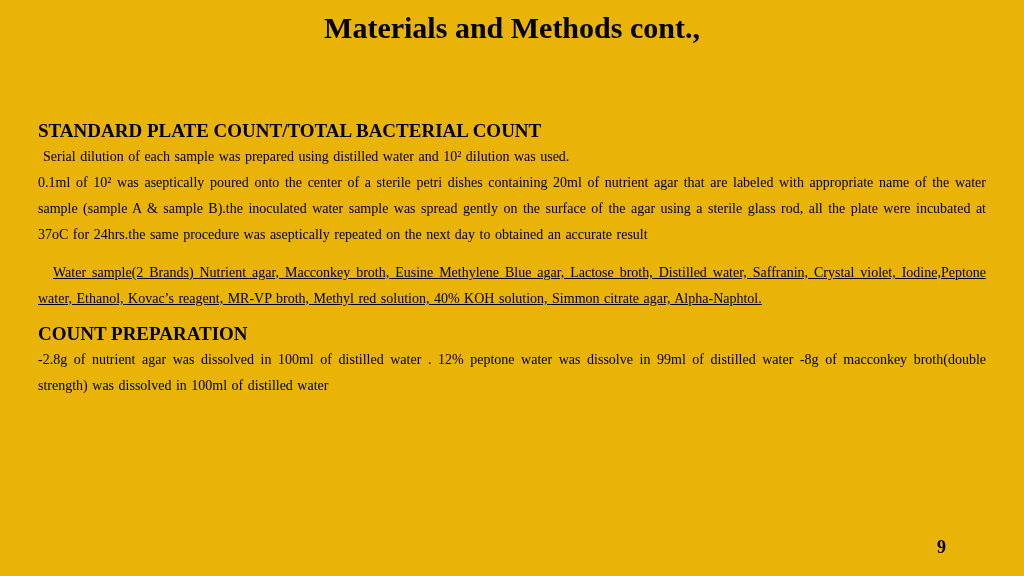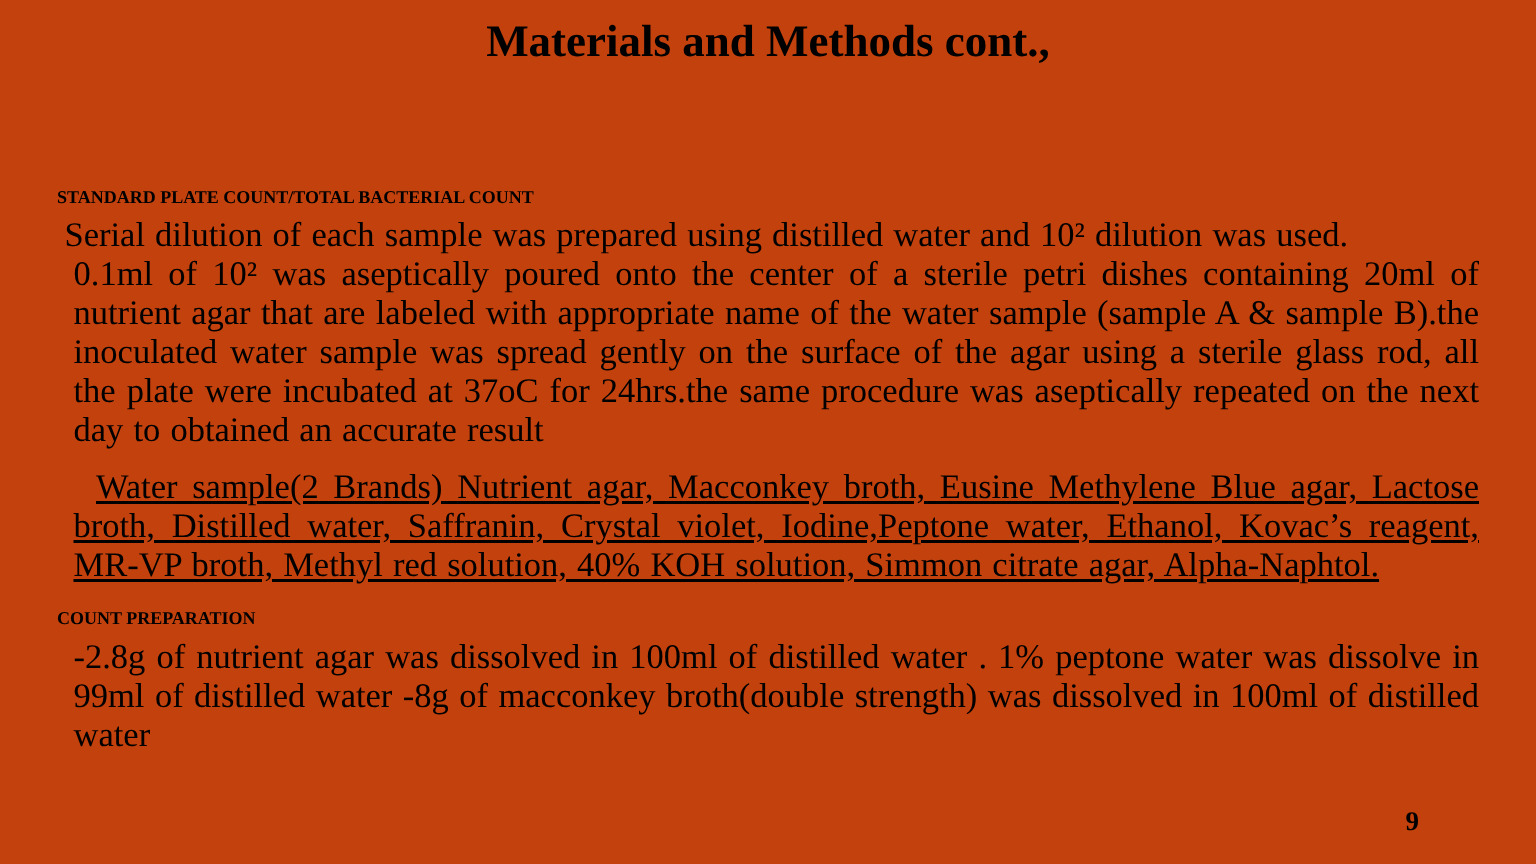--- a/index.html
+++ b/index.html
@@ -4,21 +4,21 @@
 <style>
   html, body {
     margin: 0;
     padding: 0;
     background: #ffffff;
   }
   .slide {
     position: relative;
     width: 1024px;
     height: 576px;
-    background: #c2410c;
+    background: #eab308;
     overflow: hidden;
     font-family: "Liberation Serif", "DejaVu Serif", serif;
     color: #000000;
   }
   .title {
     margin: 0;
     padding-top: 11px;
     text-align: center;
     font-size: 30px;
     font-weight: bold;
@@ -26,33 +26,32 @@
     letter-spacing: 0px;
   }
   .content {
     position: absolute;
     top: 118px;
     left: 38px;
     right: 38px;
   }
   .section-heading {
     margin: 0;
-    font-size: 12px;
+    font-size: 19px;
     font-weight: bold;
     line-height: 26px;
   }
   .para {
     margin: 0;
-    font-size: 23px;
+    font-size: 14px;
     line-height: 26px;
     word-spacing: 1px;
   }
   .justify {
     text-align: justify;
-    margin-left: 11px;
   }
   .indent-sm { text-indent: 5px; }
   .indent-md { text-indent: 15px; }
   .section + .section { margin-top: 9px; }
   .gap-top { margin-top: 12px; text-decoration: underline; }
   .page-number {
     position: absolute;
     top: 536px;
     right: 78px;
     font-size: 18px;
@@ -74,20 +73,20 @@
       <p class="para indent-sm">Serial dilution of each sample was prepared using distilled water and 10² dilution was used.</p>
       <p class="para justify">0.1ml of 10² was aseptically poured onto the center of a sterile petri dishes containing 20ml of nutrient agar that are labeled with appropriate name of the water sample (sample A &amp; sample B).the inoculated water sample was spread gently on the surface of the agar using a sterile glass rod, all the plate were incubated at 37oC for 24hrs.the same procedure was aseptically repeated on the next day to obtained an accurate result</p>
     </div>
 
     <div class="section">
       <p class="para justify indent-md gap-top">Water sample(2 Brands) Nutrient agar, Macconkey broth, Eusine Methylene Blue agar, Lactose broth, Distilled water, Saffranin, Crystal violet, Iodine,Peptone water, Ethanol, Kovac’s reagent, MR-VP broth, Methyl red solution, 40%  KOH solution, Simmon citrate agar, Alpha-Naphtol.</p>
     </div>
 
     <div class="section">
       <h2 class="section-heading">COUNT PREPARATION</h2>
-      <p class="para justify">-2.8g of nutrient agar was dissolved in 100ml of distilled water . 1% peptone water was dissolve in 99ml of distilled water -8g of macconkey broth(double strength)  was dissolved in 100ml of distilled water</p>
+      <p class="para justify">-2.8g of nutrient agar was dissolved in 100ml of distilled water . 12% peptone water was dissolve in 99ml of distilled water -8g of macconkey broth(double strength)  was dissolved in 100ml of distilled water</p>
     </div>
 
   </div>
 
   <div class="page-number">9</div>
 
 </div>
 
 </body></html>

